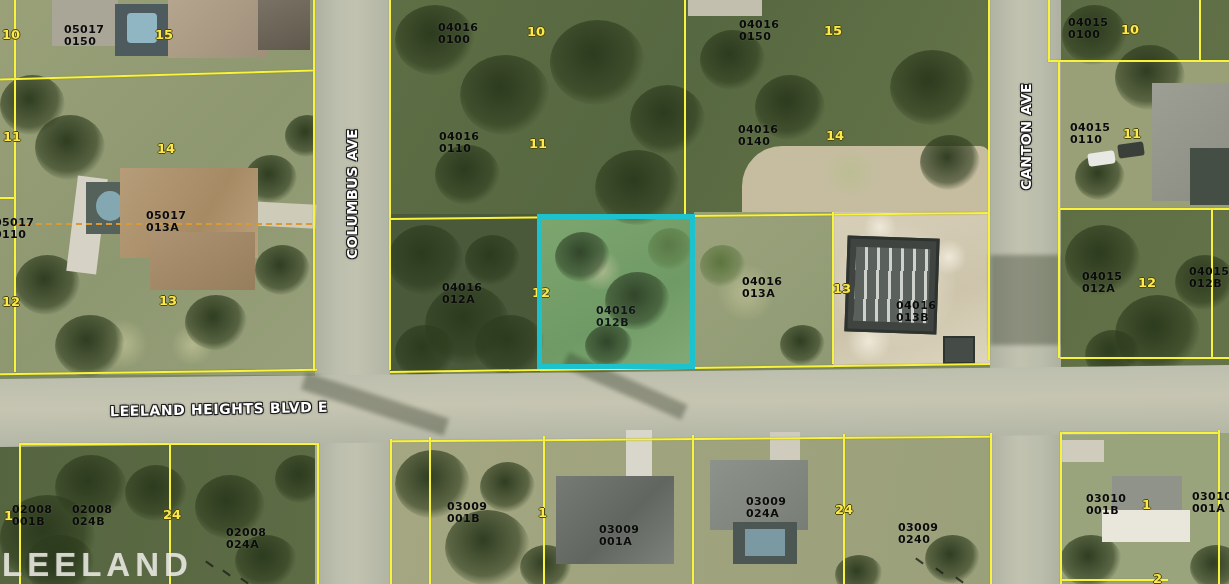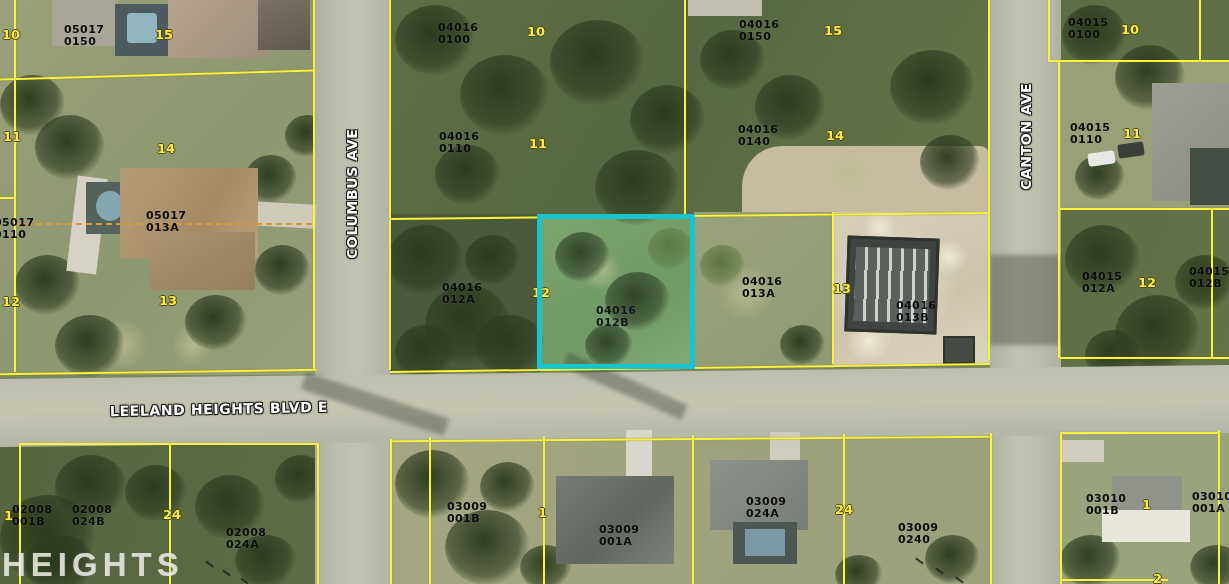--- a/index.html
+++ b/index.html
@@ -209,21 +209,21 @@
   <div class="yline" style="left:1060px;top:432px;width:2px;height:152px;"></div>
   <div class="yline" style="left:1218px;top:430px;width:2px;height:154px;"></div>
   <div class="yline" style="left:1060px;top:579px;width:108px;height:2px;"></div>
 
   <div class="hl" style="left: 537px; top: 214px; width: 158px; height: 155px; border-color: rgb(28, 195, 207);"></div>
 
   <div class="street vert" style="left:345px;top:259px;">COLUMBUS AVE</div>
   <div class="street vert" style="left:1019px;top:190px;">CANTON AVE</div>
   <div class="street" style="left:110px;top:402px;transform:rotate(-1.2deg);">LEELAND HEIGHTS BLVD E</div>
 
-  <div class="wm" style="left:2px;top:546px;">HEIGHTS</div>
+  <div class="wm" style="left:2px;top:546px;">LEELAND</div>
 
   <div id="labels-layer" style="left:0;top:0;width:100%;height:100%;z-index:15;">
       <div class="plabel" style="left: 64px; top: 24px;">05017
 0150</div>
       <div class="plabel" style="left: 146px; top: 210px;">05017
 013A</div>
       <div class="plabel" style="left: -6px; top: 217px;">05017
 0110</div>
       <div class="plabel" style="left: 438px; top: 22px;">04016
 0100</div>

